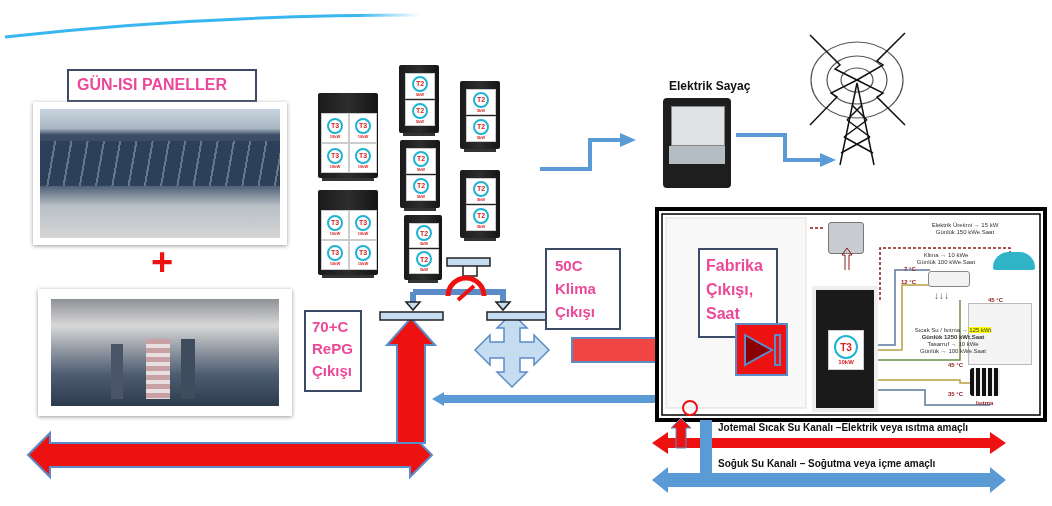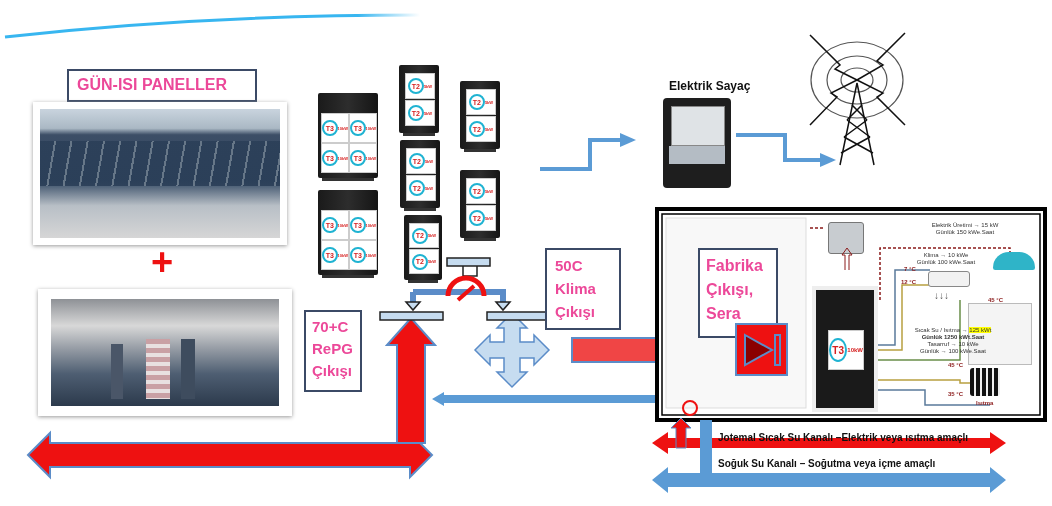--- a/index.html
+++ b/index.html
@@ -5,21 +5,21 @@
   html, body { margin:0; padding:0; background:#ffffff; }
   body { width:1052px; height:506px; position:relative; overflow:hidden; font-family:"Liberation Sans", sans-serif; }
   .abs { position:absolute; }
   svg.layer { position:absolute; left:0; top:0; }
   .label-box { position:absolute; background:#fff; border:2px solid #3b4a66; font-weight:bold; color:#ec4899; box-sizing:border-box; }
   .txt { position:absolute; font-weight:bold; color:#111; white-space:nowrap; }
   .small { position:absolute; font-size:6px; color:#333; white-space:nowrap; text-align:center; line-height:7px; }
   .temp { position:absolute; font-size:6px; color:#8b1a1a; font-weight:bold; white-space:nowrap; }
   .rack { position:absolute; background:linear-gradient(90deg,#1a1a1a,#2d2d2d 50%,#151515); border-radius:2px; }
   .rack::after { content:""; position:absolute; left:4px; right:4px; bottom:-3px; height:3px; background:#333; }
-  .badge { position:absolute; background:#fff; border:1px solid #ccc; display:flex; align-items:center; justify-content:center; }
+  .badge { position:absolute; background:#fff; border:1px solid #ccc; display:flex; flex-direction:column; align-items:center; justify-content:center; }
   .badge .ring { width:16px; height:16px; border-radius:50%; border:2px solid #1fb3d2; display:flex; align-items:center; justify-content:center; font-size:7px; font-weight:bold; color:#d62020; box-sizing:border-box; }
   .badge .kw { font-size:4px; color:#d62020; font-weight:bold; }
 </style>
 </head>
 <body>
 
 <svg class="layer" width="1052" height="506">
   <defs>
     <linearGradient id="skyline" x1="0" x2="1">
       <stop offset="0" stop-color="#38b6f0"></stop>
@@ -185,21 +185,21 @@
   <div>Çıkışı</div>
 </div>
 <div class="label-box" style="left:545px;top:248px;width:76px;height:82px;font-size:15px;line-height:23px;padding:4px 8px;">
   <div>50C</div>
   <div>Klima</div>
   <div>Çıkışı</div>
 </div>
 <div class="label-box" style="left:698px;top:248px;width:80px;height:90px;font-size:16px;line-height:24px;padding:4px 6px;">
   <div>Fabrika</div>
   <div>Çıkışı,</div>
-  <div>Sera</div>
+  <div>Saat</div>
 </div>
 
 <div class="abs" style="left:735px;top:323px;width:53px;height:53px;background:#ee1111;border:2px solid #5b8cc8;box-sizing:border-box;">
   <svg width="49" height="49" style="position:absolute;left:0;top:0;">
       <polygon points="8,10 35,25 8,40" fill="#8b0000" stroke="#5b8cc8" stroke-width="2"></polygon>
       <rect x="38" y="10" width="5" height="30" fill="#ee1111" stroke="#5b8cc8" stroke-width="2"></rect>
     </svg>
 </div>
 
 <div class="txt" style="left:637px;top:79px;font-size:12px;margin-left:32px;">Elektrik Sayaç</div>
@@ -261,14 +261,14 @@
   <div><span>Sıcak Su / Isıtma →</span> <span style="background:#ffff00;">125 kWt</span></div>
   <div style="font-weight:bold;">Günlük 1250 kWt.Saat</div>
   <div>Tasarruf → 10 kWe</div>
   <div>Günlük → 100 kWe.Saat</div>
 </div>
 <div class="temp" style="left:948px;top:362px;">45 °C</div>
 <div class="temp" style="left:948px;top:391px;">35 °C</div>
 <div class="abs" style="left:970px;top:368px;width:30px;height:28px;background:repeating-linear-gradient(90deg,#111 0 4px,#eee 4px 6px);border-radius:3px;"></div>
 <div class="temp" style="left:976px;top:400px;">Isıtma</div>
 
-<div class="txt" style="left:718px;top:432px;font-size:10px;">Jotemal Sıcak Su Kanalı –Elektrik veya ısıtma amaçlı</div>
+<div class="txt" style="left:718px;top:422px;font-size:10px;">Jotemal Sıcak Su Kanalı –Elektrik veya ısıtma amaçlı</div>
 <div class="txt" style="left:718px;top:458px;font-size:10px;">Soğuk Su Kanalı – Soğutma veya içme amaçlı</div>
 
 </body></html>

